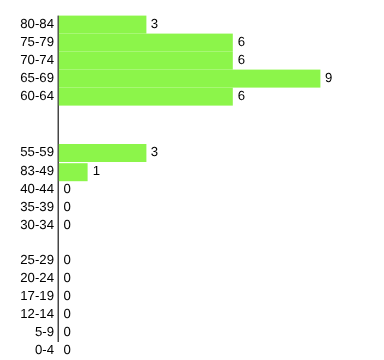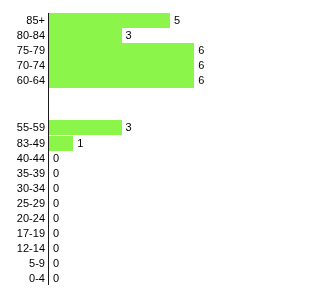--- a/index.html
+++ b/index.html
@@ -75,45 +75,45 @@
     padding-left: 4px;
   }
 </style>
 </head>
 <body>
 
 <div id="chart-root">
   <div id="axis-line"></div>
   <div id="rows">
       <div class="bar-row" style="height: 15.1px;">
-        <div class="row-label">85+</div>
-        <div class="bar-track">
-          <div class="bar-fill" style="width: 121px; background: rgb(140, 245, 74);"></div>
-          <div class="bar-value" style="left: 121px;">5</div>
-        </div>
-      </div>
-      <div class="bar-row" style="height: 15.1px;">
         <div class="row-label">80-84</div>
         <div class="bar-track">
           <div class="bar-fill" style="width: 72.6px; background: rgb(140, 245, 74);"></div>
           <div class="bar-value" style="left: 72.6px;">3</div>
         </div>
       </div>
       <div class="bar-row" style="height: 15.1px;">
         <div class="row-label">75-79</div>
         <div class="bar-track">
           <div class="bar-fill" style="width: 145.2px; background: rgb(140, 245, 74);"></div>
           <div class="bar-value" style="left: 145.2px;">6</div>
         </div>
       </div>
       <div class="bar-row" style="height: 15.1px;">
         <div class="row-label">70-74</div>
         <div class="bar-track">
           <div class="bar-fill" style="width: 145.2px; background: rgb(140, 245, 74);"></div>
           <div class="bar-value" style="left: 145.2px;">6</div>
+        </div>
+      </div>
+      <div class="bar-row" style="height: 15.1px;">
+        <div class="row-label">65-69</div>
+        <div class="bar-track">
+          <div class="bar-fill" style="width: 217.8px; background: rgb(140, 245, 74);"></div>
+          <div class="bar-value" style="left: 217.8px;">9</div>
         </div>
       </div>
       <div class="bar-row" style="height: 15.1px;">
         <div class="row-label">60-64</div>
         <div class="bar-track">
           <div class="bar-fill" style="width: 145.2px; background: rgb(140, 245, 74);"></div>
           <div class="bar-value" style="left: 145.2px;">6</div>
         </div>
       </div>
       <div class="bar-row" style="height: 15.1px; margin-top: 32px;">
@@ -141,21 +141,21 @@
         <div class="bar-track">
           <div class="bar-value" style="left: 0px;">0</div>
         </div>
       </div>
       <div class="bar-row" style="height: 15.1px;">
         <div class="row-label">30-34</div>
         <div class="bar-track">
           <div class="bar-value" style="left: 0px;">0</div>
         </div>
       </div>
-      <div class="bar-row" style="height: 15.1px;">
+      <div class="bar-row" style="height: 15.1px; margin-top: 14px;">
         <div class="row-label">25-29</div>
         <div class="bar-track">
           <div class="bar-value" style="left: 0px;">0</div>
         </div>
       </div>
       <div class="bar-row" style="height: 15.1px;">
         <div class="row-label">20-24</div>
         <div class="bar-track">
           <div class="bar-value" style="left: 0px;">0</div>
         </div>

